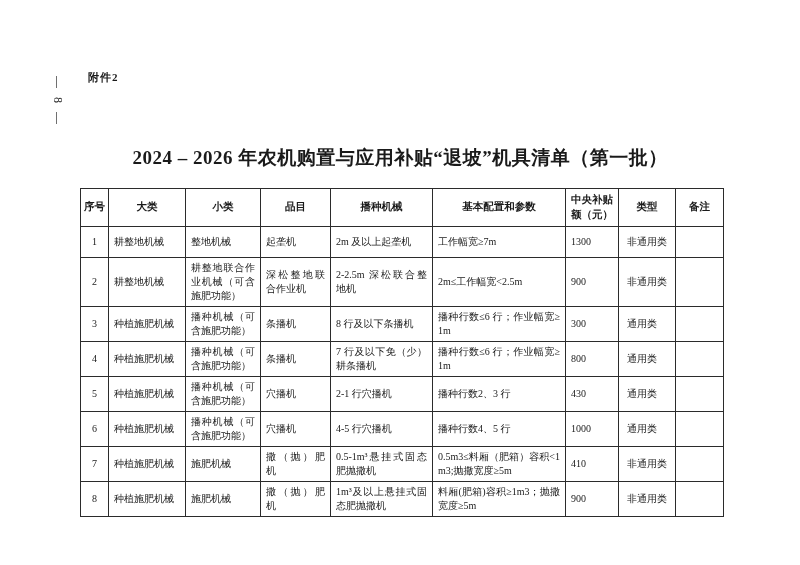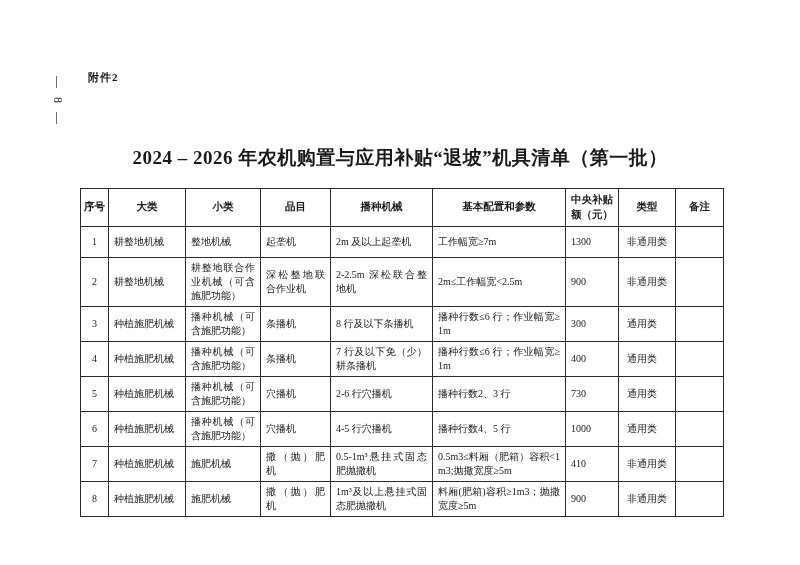--- a/index.html
+++ b/index.html
@@ -123,32 +123,32 @@
           <td class="c-type">通用类</td>
           <td class="c-empty"></td>
         </tr>
         <tr>
           <td class="c-num">4</td>
           <td class="c-text">种植施肥机械</td>
           <td class="c-text">播种机械（可含施肥功能）</td>
           <td class="c-text">条播机</td>
           <td class="c-text">7 行及以下免（少）耕条播机</td>
           <td class="c-text">播种行数≤6 行；作业幅宽≥1m</td>
-          <td class="c-amt">400</td>
+          <td class="c-amt">800</td>
           <td class="c-type">通用类</td>
           <td class="c-empty"></td>
         </tr>
         <tr>
           <td class="c-num">5</td>
           <td class="c-text">种植施肥机械</td>
           <td class="c-text">播种机械（可含施肥功能）</td>
           <td class="c-text">穴播机</td>
-          <td class="c-text">2-6 行穴播机</td>
+          <td class="c-text">2-1 行穴播机</td>
           <td class="c-text">播种行数2、3 行</td>
-          <td class="c-amt">730</td>
+          <td class="c-amt">430</td>
           <td class="c-type">通用类</td>
           <td class="c-empty"></td>
         </tr>
         <tr>
           <td class="c-num">6</td>
           <td class="c-text">种植施肥机械</td>
           <td class="c-text">播种机械（可含施肥功能）</td>
           <td class="c-text">穴播机</td>
           <td class="c-text">4-5 行穴播机</td>
           <td class="c-text">播种行数4、5 行</td>

